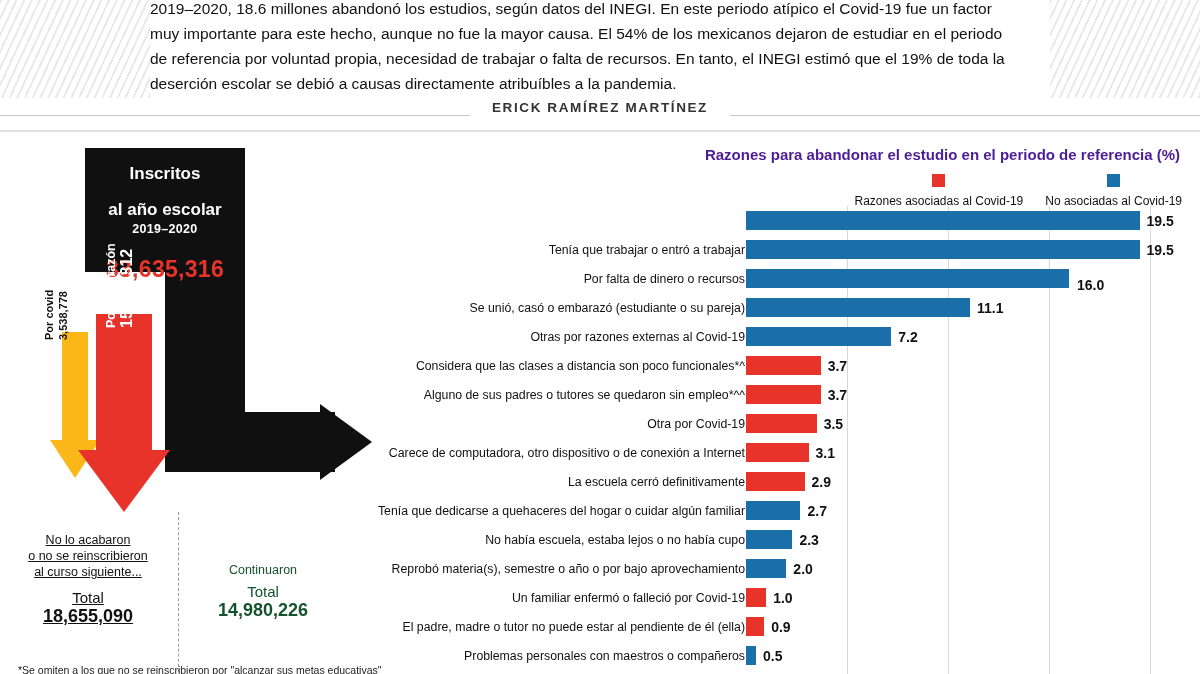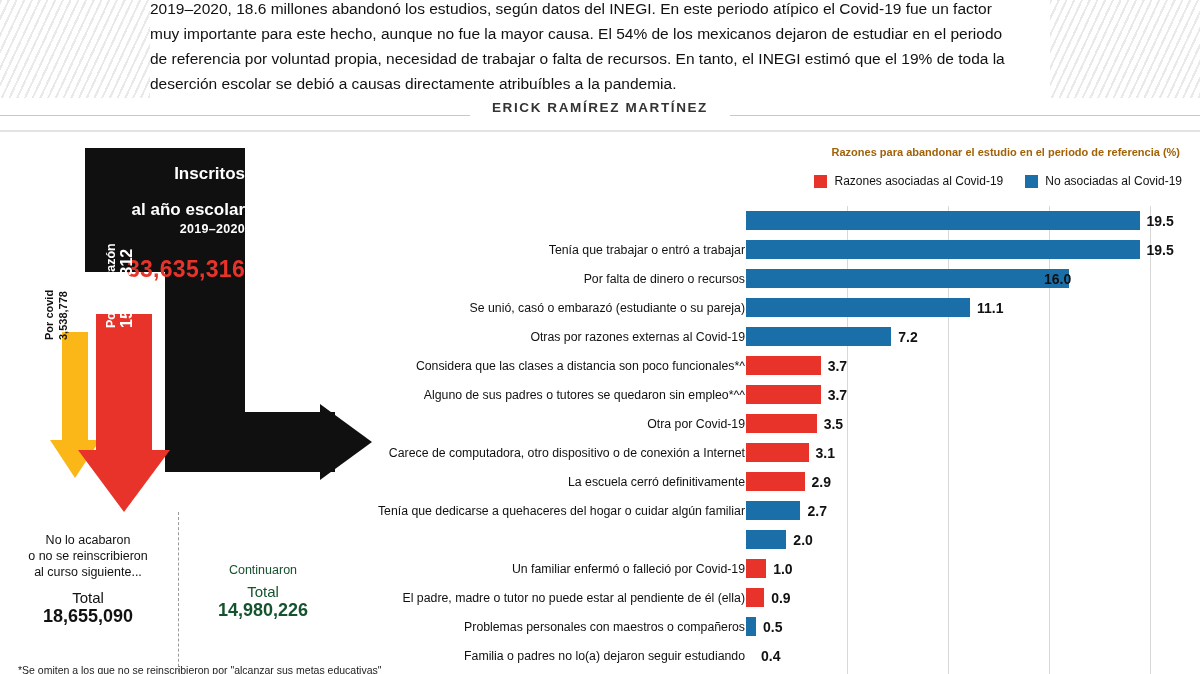--- a/index.html
+++ b/index.html
@@ -42,21 +42,21 @@
   #topline{
     position:absolute;left:0;top:130px;width:1200px;height:2px;background:#e2e2e2;
   }
 
   
   #left{
     position:absolute;left:0;top:132px;width:420px;height:542px;
   }
   .blackbox{
     position:absolute;left:85px;top:16px;width:160px;height:124px;
-    background:#101010;color:#fff;text-align:right;
+    background:#101010;color:#fff;text-align:center;
   }
   .blackbox .l1{font-size:17px;font-weight:700;line-height:20px;margin-top:16px;}
   .blackbox .l2{font-size:12.5px;font-weight:700;margin-top:2px;letter-spacing:.3px;}
   .blackbox .big{font-size:23px;font-weight:700;color:#e8332a;margin-top:20px;letter-spacing:.3px;}
 
   
   .blackstem{position:absolute;left:165px;top:140px;width:80px;height:200px;background:#101010;}
   .blackcurve{position:absolute;left:165px;top:280px;width:170px;height:60px;background:#101010;border-bottom-right-radius:0;}
   .blackhead{
     position:absolute;left:320px;top:272px;width:0;height:0;
@@ -90,45 +90,45 @@
     transform:rotate(-90deg);transform-origin:0 0;
     color:#111;font-weight:700;font-size:11px;line-height:14px;text-align:left;
   }
 
   .dashdiv{
     position:absolute;left:178px;top:380px;width:0;height:170px;
     border-left:1px dashed #9a9a9a;
   }
   .capL{
     position:absolute;left:8px;top:400px;width:160px;text-align:center;
-    font-size:12.5px;line-height:16px;color:#111;
+    font-size:12.5px;line-height:16px;color:#111;text-decoration:underline;
   }
   .capL .tt{margin-top:10px;font-size:15px;}
   .capL .num{font-size:18px;font-weight:700;margin-top:2px;}
   .capR{
     position:absolute;left:188px;top:430px;width:150px;text-align:center;
     font-size:12.5px;line-height:16px;color:#14532d;
   }
   .capR .tt{margin-top:6px;font-size:15px;}
   .capR .num{font-size:18px;font-weight:700;margin-top:2px;}
   .footnote{
     position:absolute;left:18px;top:664px;width:420px;font-size:10.5px;color:#222;
   }
 
   
   #right{position:absolute;left:430px;top:132px;width:770px;height:542px;}
   .chart-title{
     position:absolute;left:250px;top:14px;width:500px;text-align:right;
-    font-size:11px;font-weight:700;color:#a16207;
+    font-size:15px;font-weight:700;color:#4c1d95;
   }
   .legend{
     position:absolute;right:18px;top:42px;display:flex;gap:22px;align-items:center;
     font-size:12px;color:#111;
   }
-  .legend .item{display:flex;align-items:center;gap:7px;}
+  .legend .item{display:flex;align-items:center;gap:7px;flex-direction:column;}
   .legend .sw{width:13px;height:13px;display:inline-block;}
 
   .plot{position:absolute;left:0;top:74px;width:770px;height:470px;}
   .gridline{position:absolute;top:0;width:1px;height:470px;background:#d8d8d8;}
   .rowwrap{position:absolute;left:0;top:0;width:770px;}
   .row{position:relative;height:29px;}
   .row .lbl{
     position:absolute;right:455px;top:0;width:430px;height:29px;
     display:flex;align-items:center;justify-content:flex-end;
     font-size:12.3px;color:#111;text-align:right;white-space:nowrap;
@@ -231,21 +231,21 @@
           <div class="val" style="left: 716.545px;">19.5</div>
         </div>
         <div class="row">
           <div class="lbl">Tenía que trabajar o entró a trabajar</div>
           <div class="bar" style="width: 393.545px; background: rgb(27, 111, 168);"></div>
           <div class="val" style="left: 716.545px;">19.5</div>
         </div>
         <div class="row">
           <div class="lbl">Por falta de dinero o recursos</div>
           <div class="bar" style="width: 322.909px; background: rgb(27, 111, 168);"></div>
-          <div class="val" style="left: 614px;">16.0</div>
+          <div class="val" style="left: 647px; margin-top: 6px;">16.0</div>
         </div>
         <div class="row">
           <div class="lbl">Se unió, casó o embarazó (estudiante o su pareja)</div>
           <div class="bar" style="width: 224.018px; background: rgb(27, 111, 168);"></div>
           <div class="val" style="left: 547.018px;">11.1</div>
         </div>
         <div class="row">
           <div class="lbl">Otras por razones externas al Covid-19</div>
           <div class="bar" style="width: 145.309px; background: rgb(27, 111, 168);"></div>
           <div class="val" style="left: 468.309px;">7.2</div>
@@ -274,20 +274,26 @@
           <div class="lbl">La escuela cerró definitivamente</div>
           <div class="bar" style="width: 58.5273px; background: rgb(232, 51, 42);"></div>
           <div class="val" style="left: 381.527px;">2.9</div>
         </div>
         <div class="row">
           <div class="lbl">Tenía que dedicarse a quehaceres del hogar o cuidar algún familiar</div>
           <div class="bar" style="width: 54.4909px; background: rgb(27, 111, 168);"></div>
           <div class="val" style="left: 377.491px;">2.7</div>
         </div>
         <div class="row">
+          <div class="lbl">No había escuela, estaba lejos o no había cupo</div>
+          <div class="bar" style="width: 46.4182px; background: rgb(27, 111, 168);"></div>
+          <div class="val" style="left: 369.418px;">2.3</div>
+        </div>
+        <div class="row">
+          <div class="lbl">Reprobó materia(s), semestre o año o por bajo aprovechamiento</div>
           <div class="bar" style="width: 40.3636px; background: rgb(27, 111, 168);"></div>
           <div class="val" style="left: 363.364px;">2.0</div>
         </div>
         <div class="row">
           <div class="lbl">Un familiar enfermó o falleció por Covid-19</div>
           <div class="bar" style="width: 20.1818px; background: rgb(232, 51, 42);"></div>
           <div class="val" style="left: 343.182px;">1.0</div>
         </div>
         <div class="row">
           <div class="lbl">El padre, madre o tutor no puede estar al pendiente de él (ella)</div>

